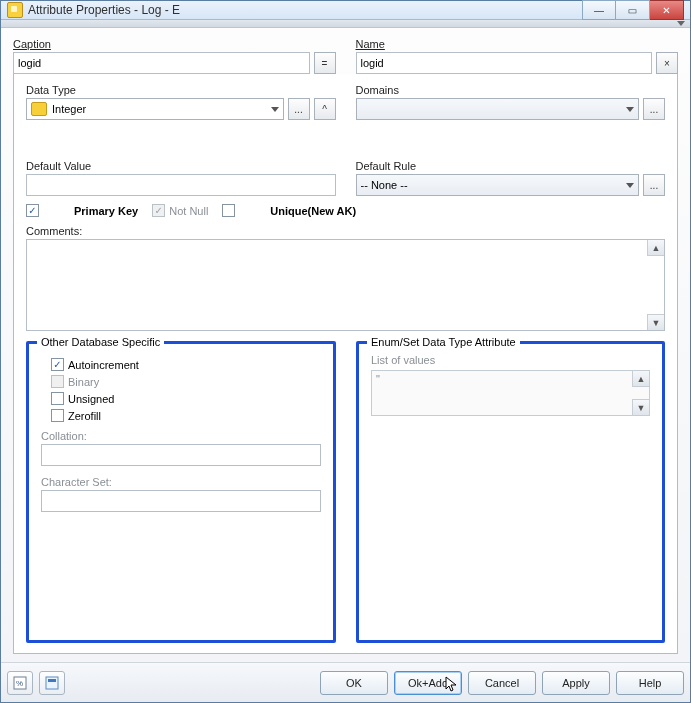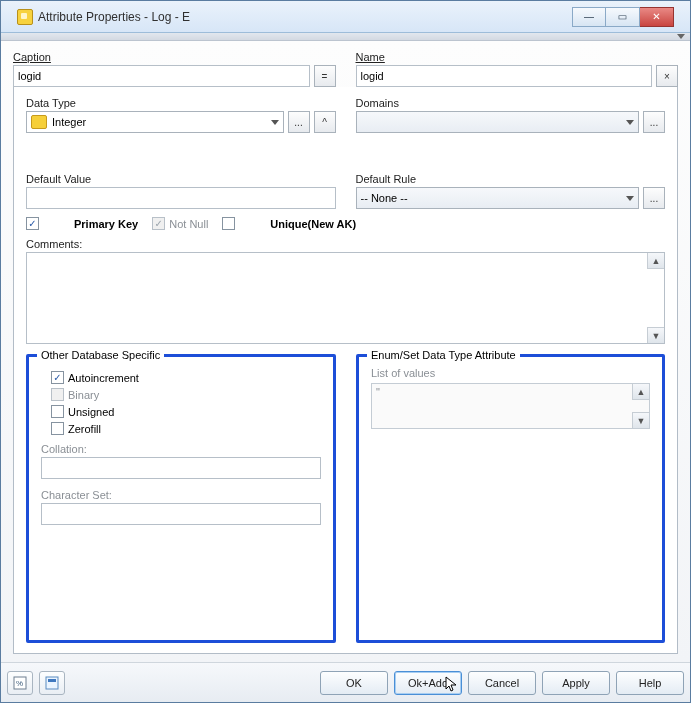--- a/index.html
+++ b/index.html
@@ -14,26 +14,26 @@
   }
   .window {
     width: 691px;
     height: 703px;
     background: #fff;
     border: 1px solid #5a7ca0;
     display: flex;
     flex-direction: column;
   }
   .titlebar {
-    height: 32px;
+    height: 19px;
     background: linear-gradient(#eaf2fb, #d7e6f7);
     border-bottom: 1px solid #9dbcd9;
     display: flex;
     align-items: center;
-    padding: 0 16px;
+    padding: 0 6px;
   }
   .titlebar-icon {
     width: 16px; height: 16px;
     background: #f7d23e;
     border: 1px solid #b8901a;
     border-radius: 2px;
     margin-right: 5px;
     position: relative;
   }
   .titlebar-icon::after {

